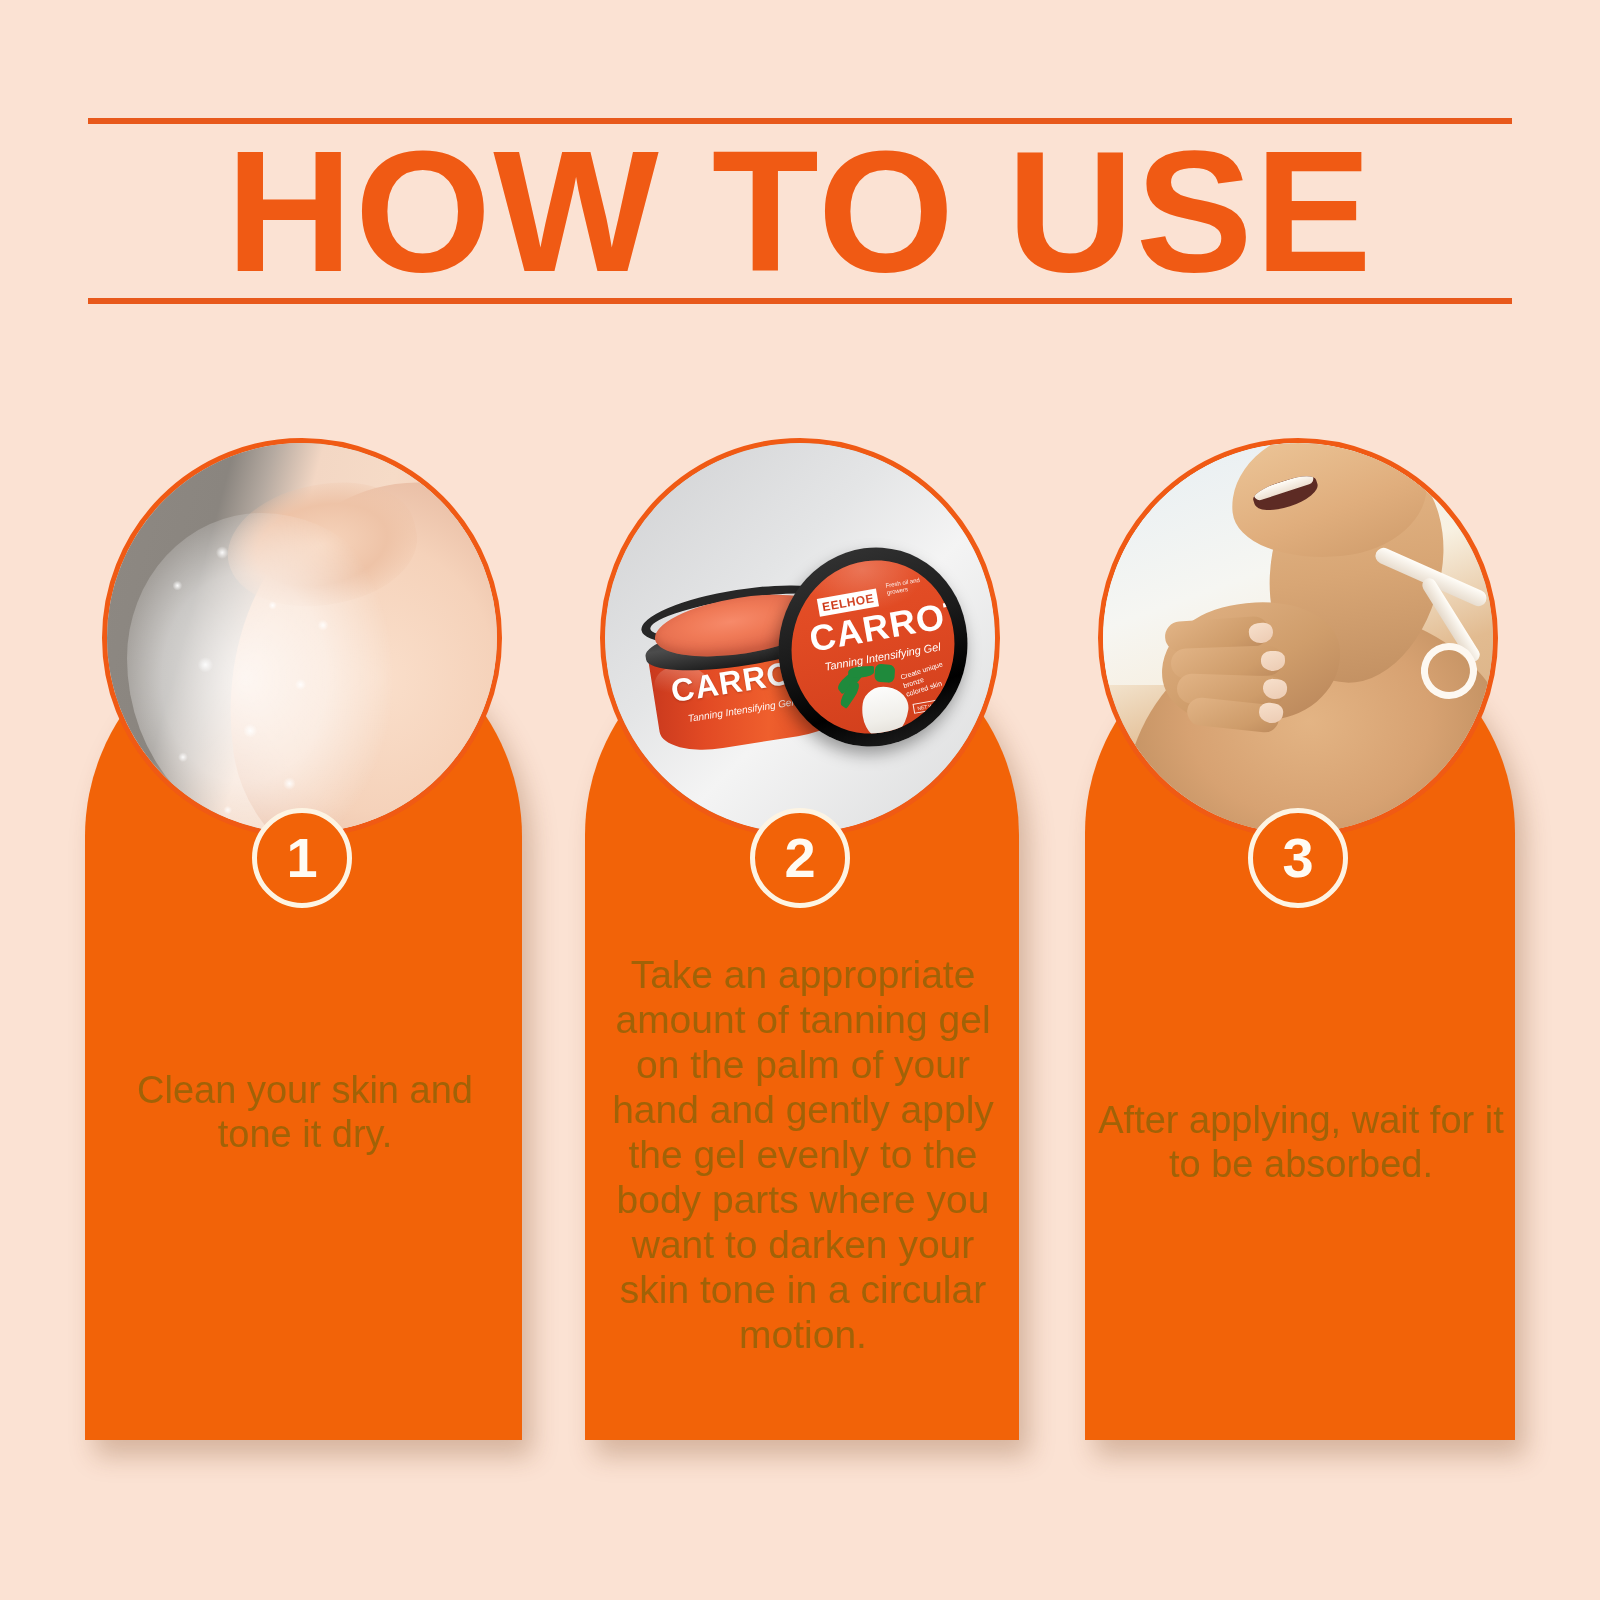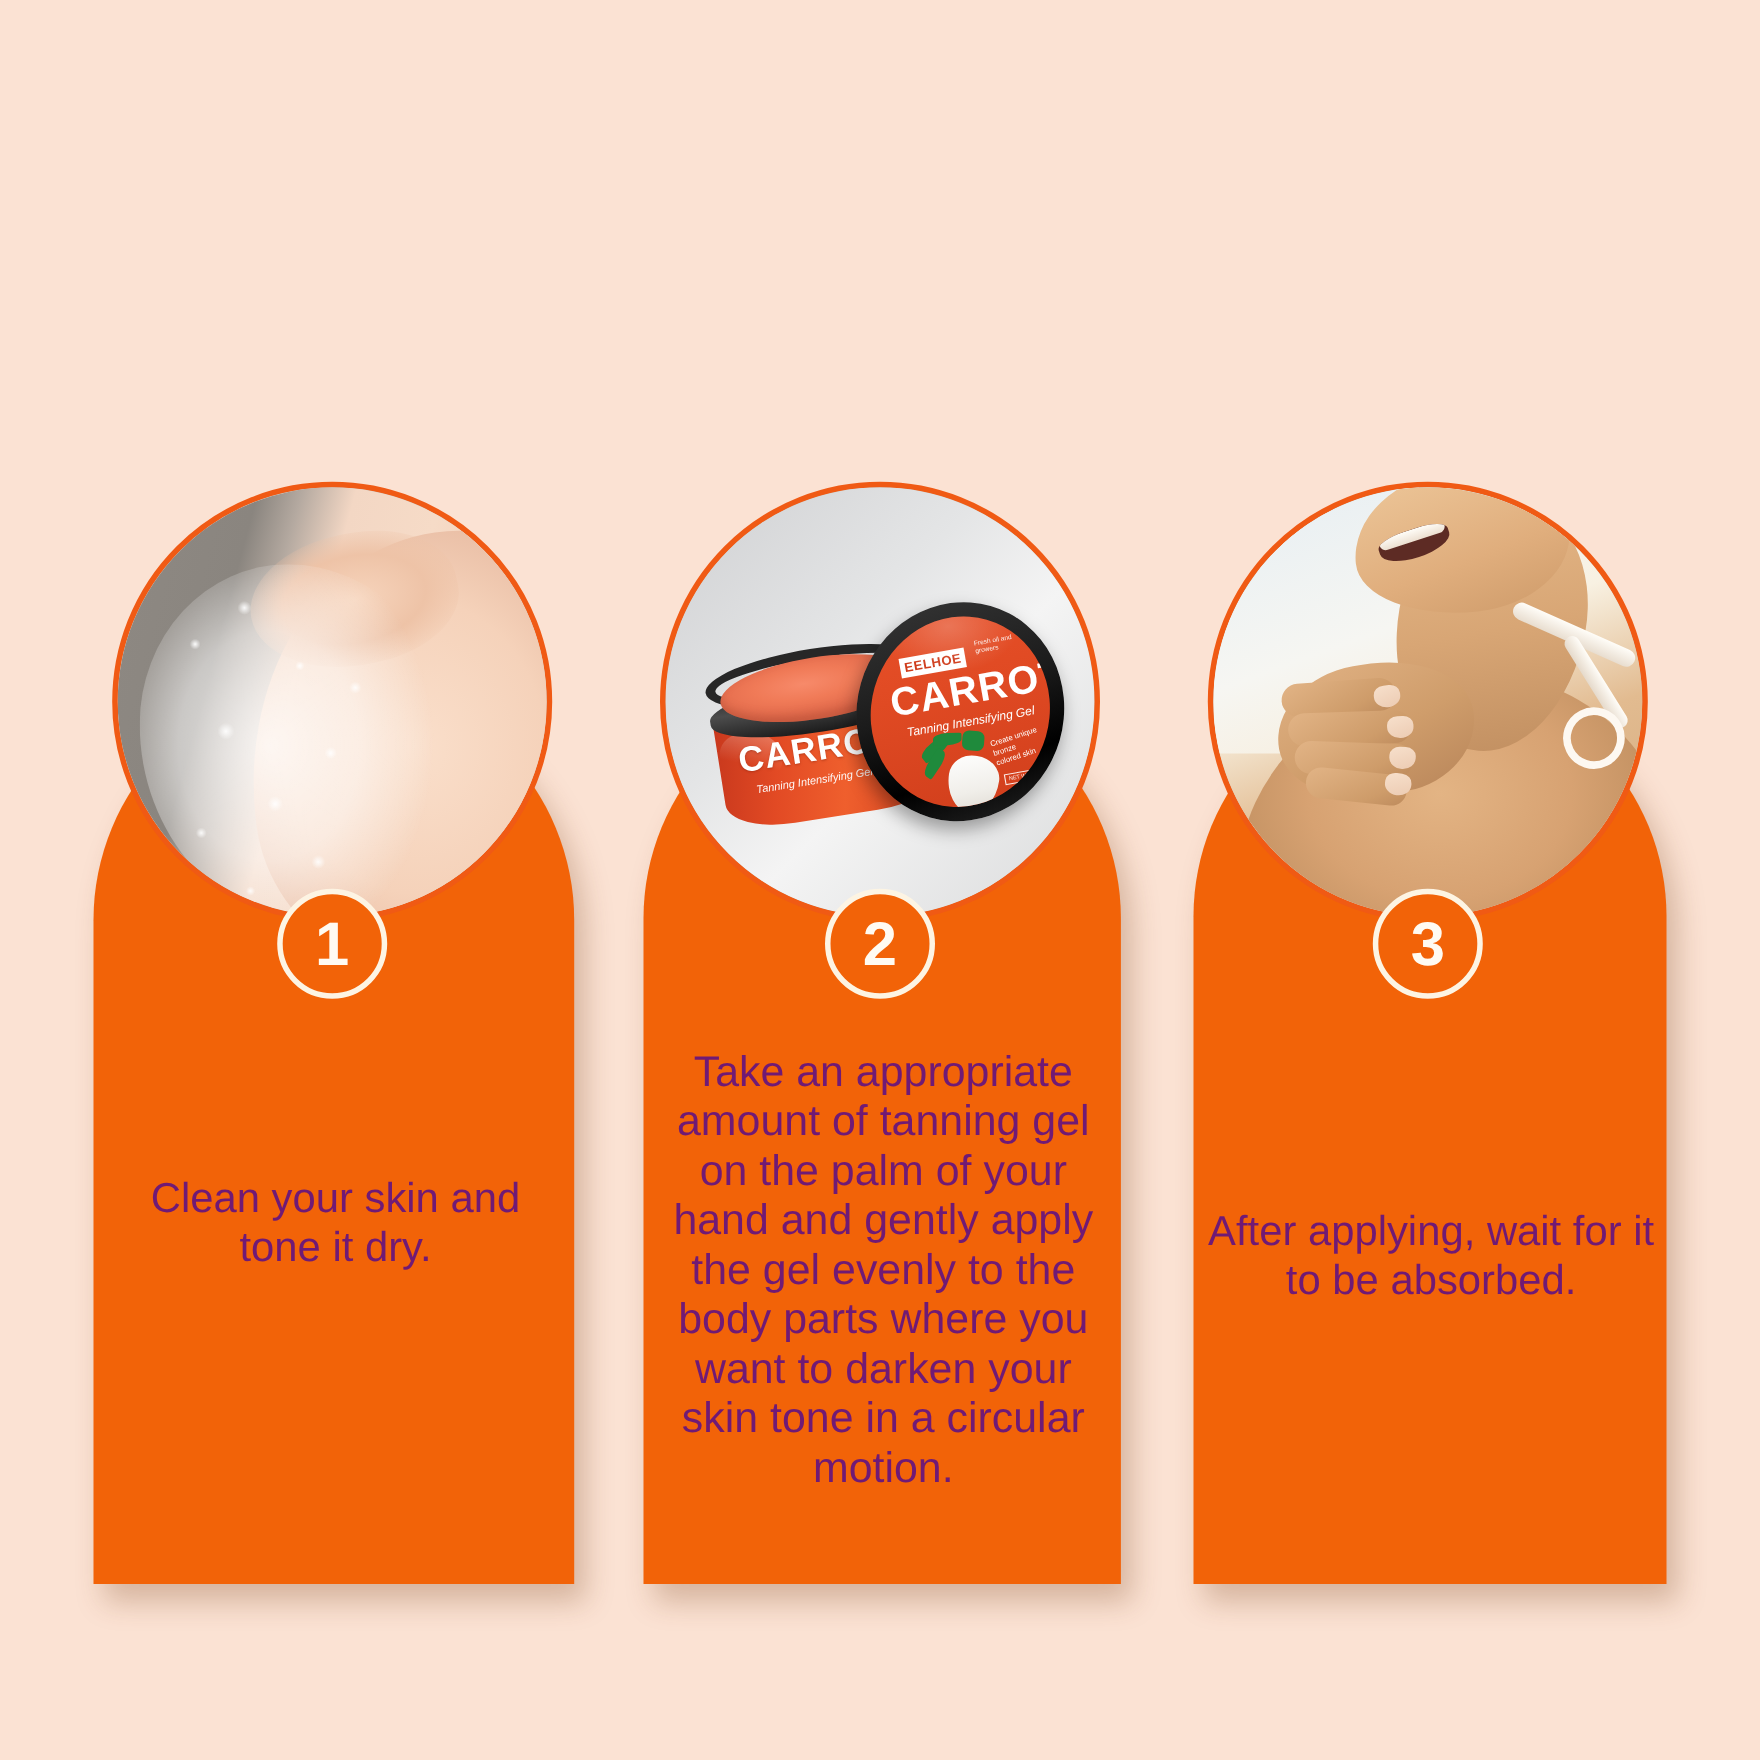--- a/index.html
+++ b/index.html
@@ -412,36 +412,41 @@
     line-height: 1;
     font-family: "Liberation Sans", "DejaVu Sans", sans-serif;
   }
   .badge-1 { left: 252px;  top: 808px; }
   .badge-2 { left: 750px;  top: 808px; }
   .badge-3 { left: 1248px; top: 808px; }
 
   
   .card-text {
     position: absolute;
-    color: #701a75;
+    color: #a16207;
     text-align: center;
     font-size: 38px;
     line-height: 44px;
     font-weight: 400;
     font-family: "Liberation Sans", "DejaVu Sans", sans-serif;
   }
   .text-1 { left: 110px;  top: 1068px; width: 390px; }
   .text-2 { left: 596px;  top: 952px;  width: 414px; font-size: 39px; line-height: 45px; }
   .text-3 { left: 1096px; top: 1098px; width: 410px; }
 </style>
 </head>
 <body>
 
 <div class="page">
 
+  <div class="header">
+    <div class="rule rule-top"></div>
+    <div class="title">HOW TO USE</div>
+    <div class="rule rule-bottom"></div>
+  </div>
 
   <div class="cards">
 
     <div class="card card-1"></div>
 
     <div class="photo photo-1">
       <div class="photo-inner">
         <div class="p1-bg"></div>
         <div class="p1-arm"></div>
         <div class="p1-hand"></div>

